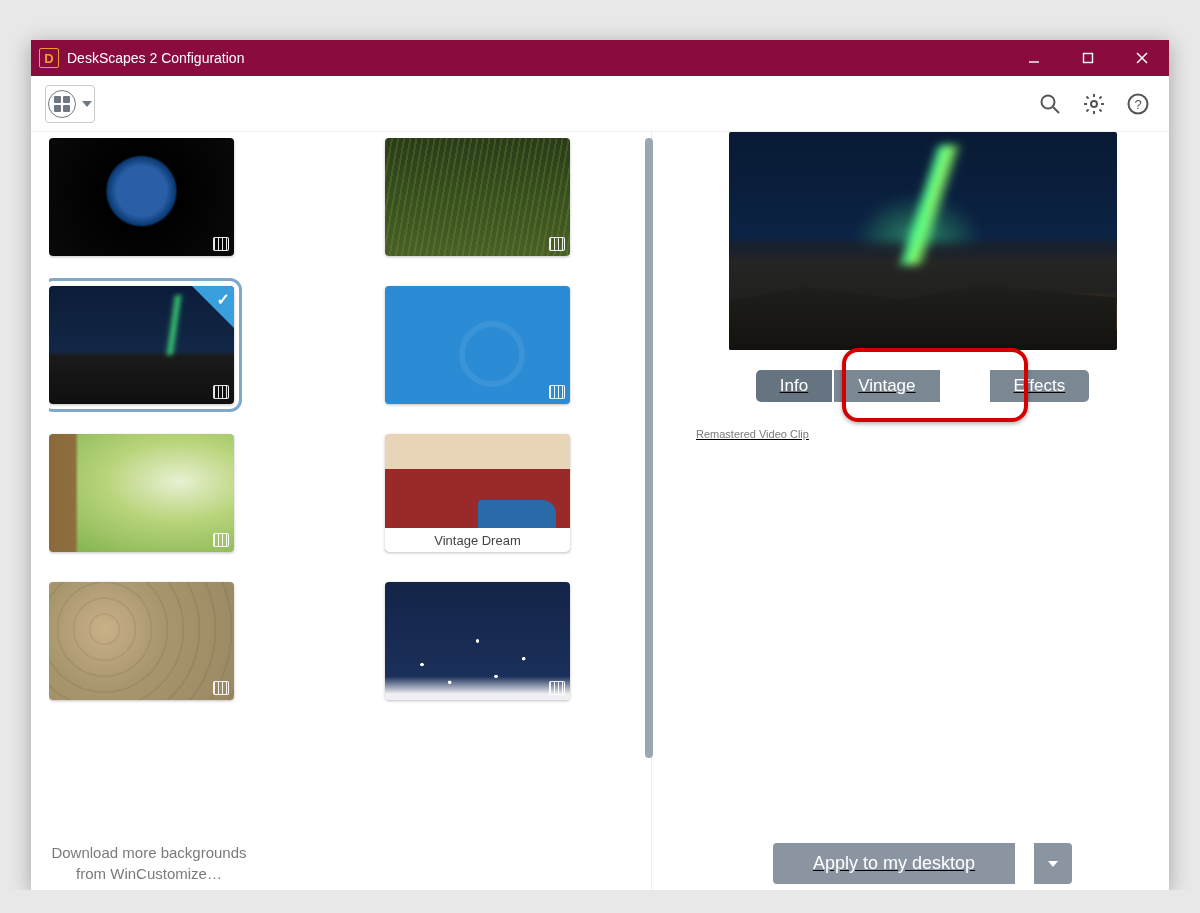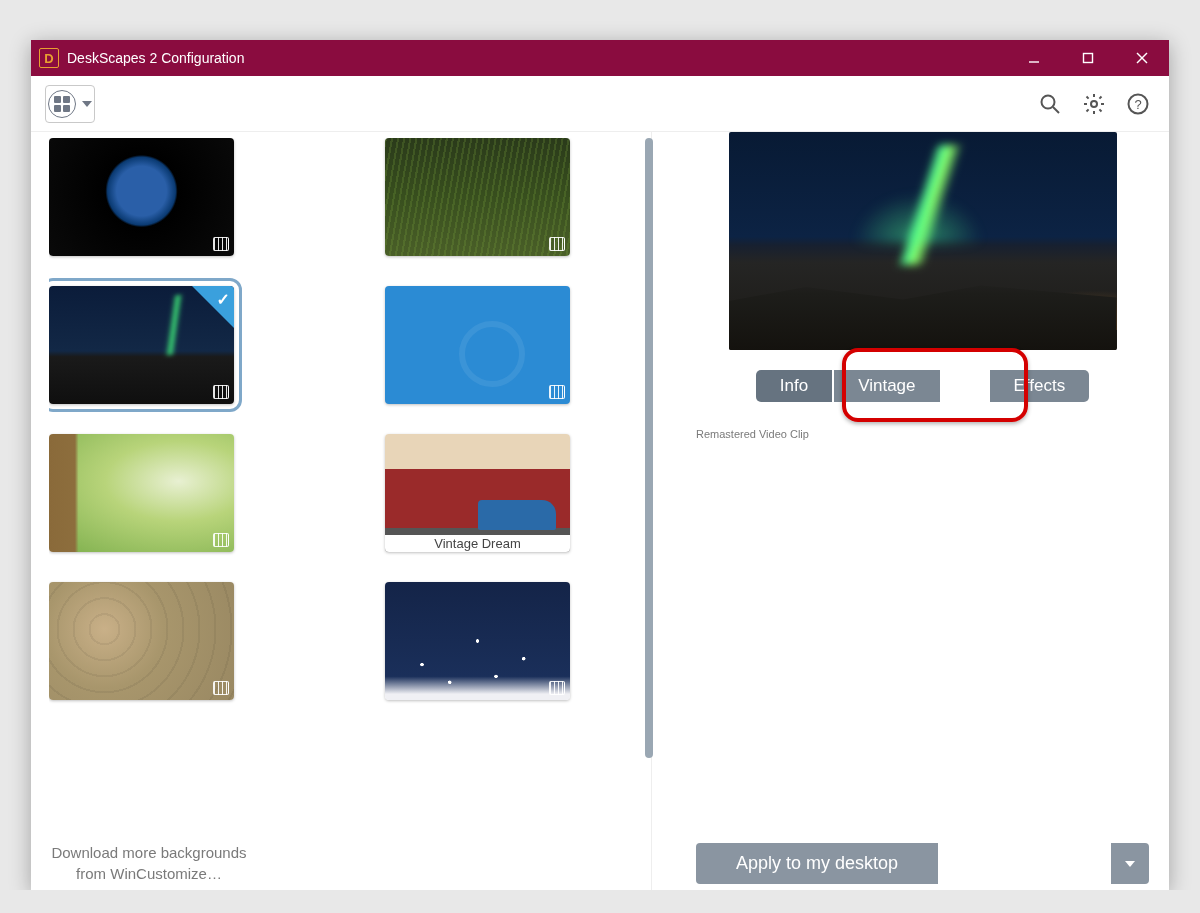--- a/index.html
+++ b/index.html
@@ -87,21 +87,21 @@
   .thumb.selected { outline:3px solid #7fa8c9; outline-offset:5px; }
   .thumb .check {
     position:absolute; top:0; right:0; width:0;height:0;
     border-top:42px solid #3aa0dd; border-left:42px solid transparent;
   }
   .thumb .check::after{
     content:"✓"; position:absolute; top:-38px; right:4px; color:white;
     font-weight:bold; font-size:16px;
   }
   .thumb .caption{
-    position:absolute;bottom:0;left:0;right:0;height:17px;background:white;
+    position:absolute;bottom:0;left:0;right:0;height:24px;background:white;
     color:#444;font-size:13px;display:flex;align-items:center;justify-content:center;
   }
 
   
   .art-earth{background:radial-gradient(circle at 50% 45%, #2a5fa8 22%, #0a3a72 30%, #000 32%, #0a0a0a 100%);}
   .art-grass{background:linear-gradient(#2a3a1a,#384f1e 50%,#4a5f28);}
   .art-grass::before{content:"";position:absolute;inset:0;background:
     repeating-linear-gradient(100deg,rgba(120,160,60,.25) 0 2px,transparent 2px 6px);}
   .art-aurora-s{background:linear-gradient(#0b1c3a 0%,#122846 55%,#1a1a1a 60%,#0f0f0f 100%);}
   .art-aurora-s::before{content:"";position:absolute;left:65%;top:8%;width:10px;height:60px;
@@ -126,21 +126,21 @@
     radial-gradient(circle at 60% 80%,white 1.5px,transparent 2px);}
   .downloadmore{
     text-align:center;color:#7a7a7a;font-size:15px;line-height:1.4;
     padding:18px 0 6px; width:200px;
   }
   .scrollbar{
     position:absolute; right:-2px; top:6px; width:8px; height:620px;
     background:#9aa7b3; border-radius:4px;
   }
 
-  .detail { flex:1; border-left:1px solid #eee; padding: 0 20px 0 44px; display:flex;flex-direction:column;}
+  .detail { flex:1; border-left:1px solid #eee; padding: 0 20px 0 44px; display:flex;flex-direction:column;text-decoration:underline;}
   .preview {
     width:388px;height:218px;margin:0 auto 20px;position:relative;border-radius:2px;overflow:hidden;
     background:linear-gradient(#081a34 0%,#0c2344 48%,#172030 52%,#252524 60%,#1a1814 100%);
   }
   .preview::before{content:"";position:absolute;left:48%;top:6%;width:30px;height:120px;
     background:linear-gradient(90deg,transparent,#4ff08a 30%,#8aff6a 55%,transparent);
     filter:blur(4px);transform:skew(-14deg) rotate(4deg);}
   .preview::after{content:"";position:absolute;left:32%;top:28%;width:130px;height:50px;
     background:radial-gradient(ellipse at 50% 100%,rgba(80,255,140,.5),transparent 70%);filter:blur(6px);}
   .preview .hill{position:absolute;left:0;right:0;bottom:0;height:70px;
@@ -157,21 +157,21 @@
   .tab.first{border-radius:5px 0 0 5px;}
   .tab.last{border-radius:0 5px 5px 0;margin-left:48px;}
   .tab.active{background:#667380;}
   .annot{
     position:absolute;border:4px solid #d40000;border-radius:16px;
     box-shadow:0 2px 4px rgba(0,0,0,.3);pointer-events:none;
   }
   .detail-wrap{position:relative;}
   .detail h2{font-weight:400;color:#555;font-size:26px;margin-left:0;margin-bottom:10px;}
   .detail .sub{color:#7a7a7a;font-size:11px;}
-  .footer{margin-top:auto;display:flex;justify-content:space-between;gap:19px;padding-bottom:6px;}
+  .footer{margin-top:auto;display:flex;justify-content:center;gap:19px;padding-bottom:6px;}
   .applybtn{
     background:#8a95a1;color:white;font-size:18px;border:none;
     padding:10px 40px;border-radius:4px 0 0 4px;cursor:pointer;
   }
   .applydrop{
     background:#8a95a1;color:white;width:38px;border:none;border-radius:0 4px 4px 0;
     display:flex;align-items:center;justify-content:center;cursor:pointer;
   }
   .applydrop .car{width:0;height:0;border-left:5px solid transparent;border-right:5px solid transparent;border-top:6px solid white;}
 </style>

